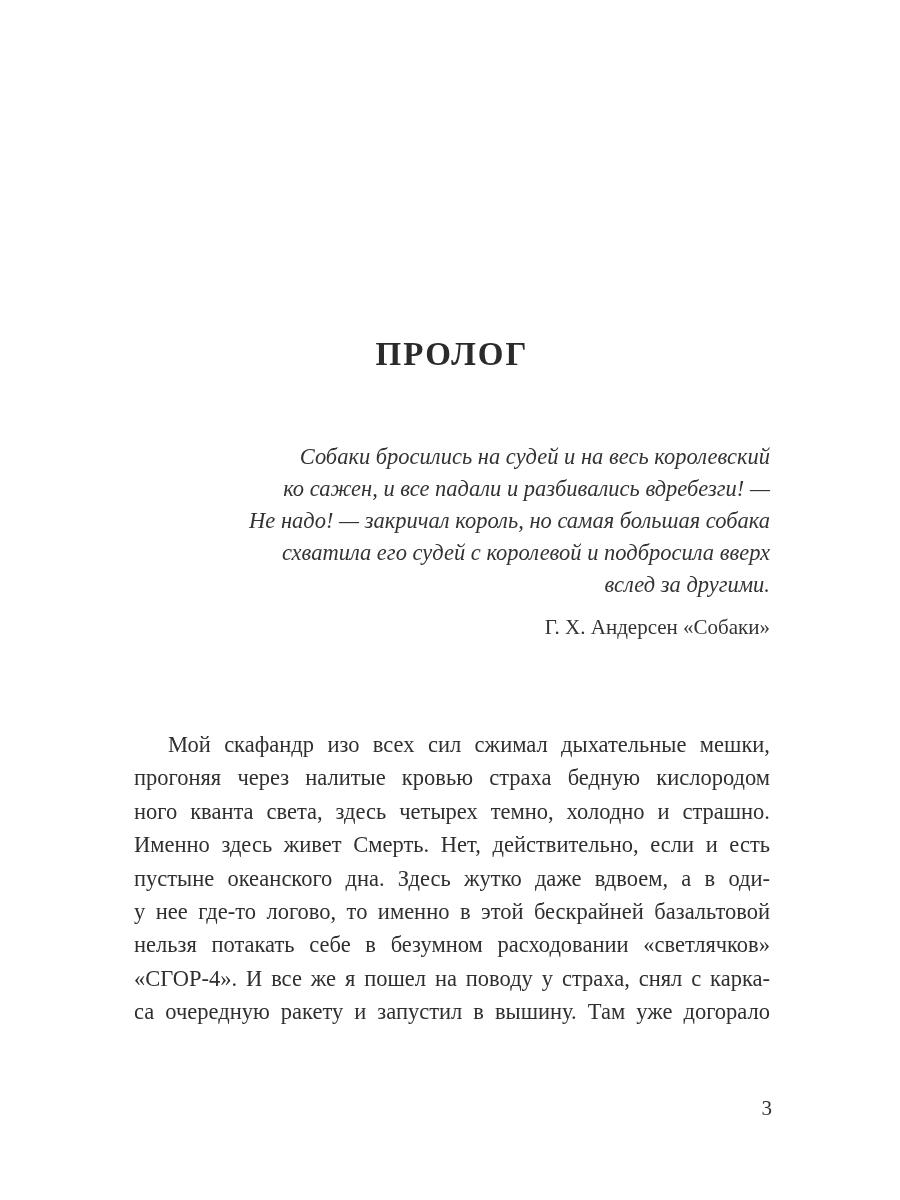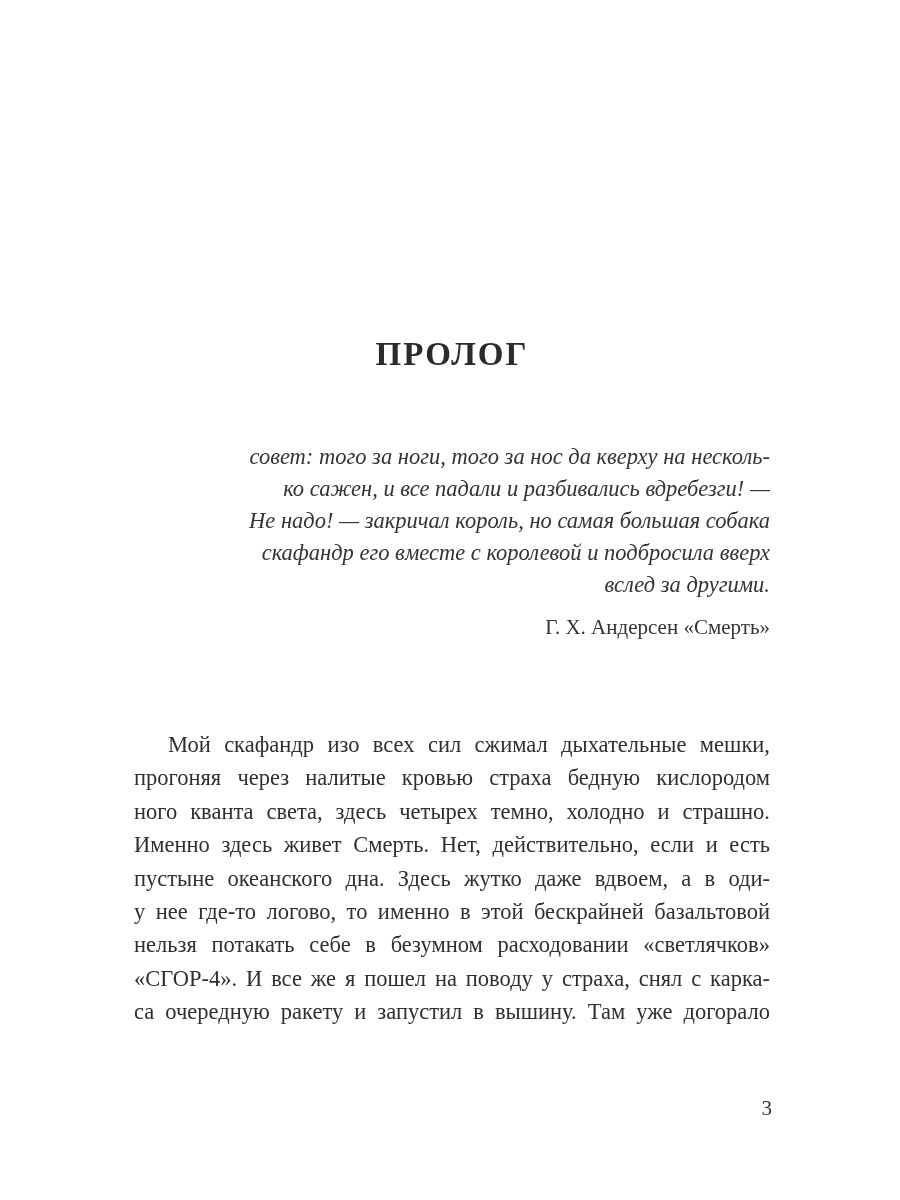--- a/index.html
+++ b/index.html
@@ -76,26 +76,26 @@
   }
 </style>
 </head>
 <body>
 
 <div class="page">
 
   <h1 class="chapter-title">ПРОЛОГ</h1>
 
   <div class="epigraph">
-    <div class="epigraph-line">совет: того за ноги, того за нос да кверху на несколь-</div>
+    <div class="epigraph-line">Собаки бросились на судей и на весь королевский</div>
     <div class="epigraph-line">ко сажен, и все падали и разбивались вдребезги! —</div>
     <div class="epigraph-line">Не надо! — закричал король, но самая большая собака</div>
-    <div class="epigraph-line">скафандр его вместе с королевой и подбросила вверх</div>
+    <div class="epigraph-line">схватила его судей с королевой и подбросила вверх</div>
     <div class="epigraph-line">вслед за другими.</div>
-    <div class="attribution">Г. Х. Андерсен «Смерть»</div>
+    <div class="attribution">Г. Х. Андерсен «Собаки»</div>
   </div>
 
   <div class="body-text">
     <div class="body-line first">Мой скафандр изо всех сил сжимал дыхательные мешки,</div>
     <div class="body-line">прогоняя через налитые кровью страха бедную кислородом</div>
     <div class="body-line">ного кванта света, здесь четырех темно, холодно и страшно.</div>
     <div class="body-line">Именно здесь живет Смерть. Нет, действительно, если и есть</div>
     <div class="body-line">пустыне океанского дна. Здесь жутко даже вдвоем, а в оди-</div>
     <div class="body-line">у нее где-то логово, то именно в этой бескрайней базальтовой</div>
     <div class="body-line">нельзя потакать себе в безумном расходовании «светлячков»</div>

